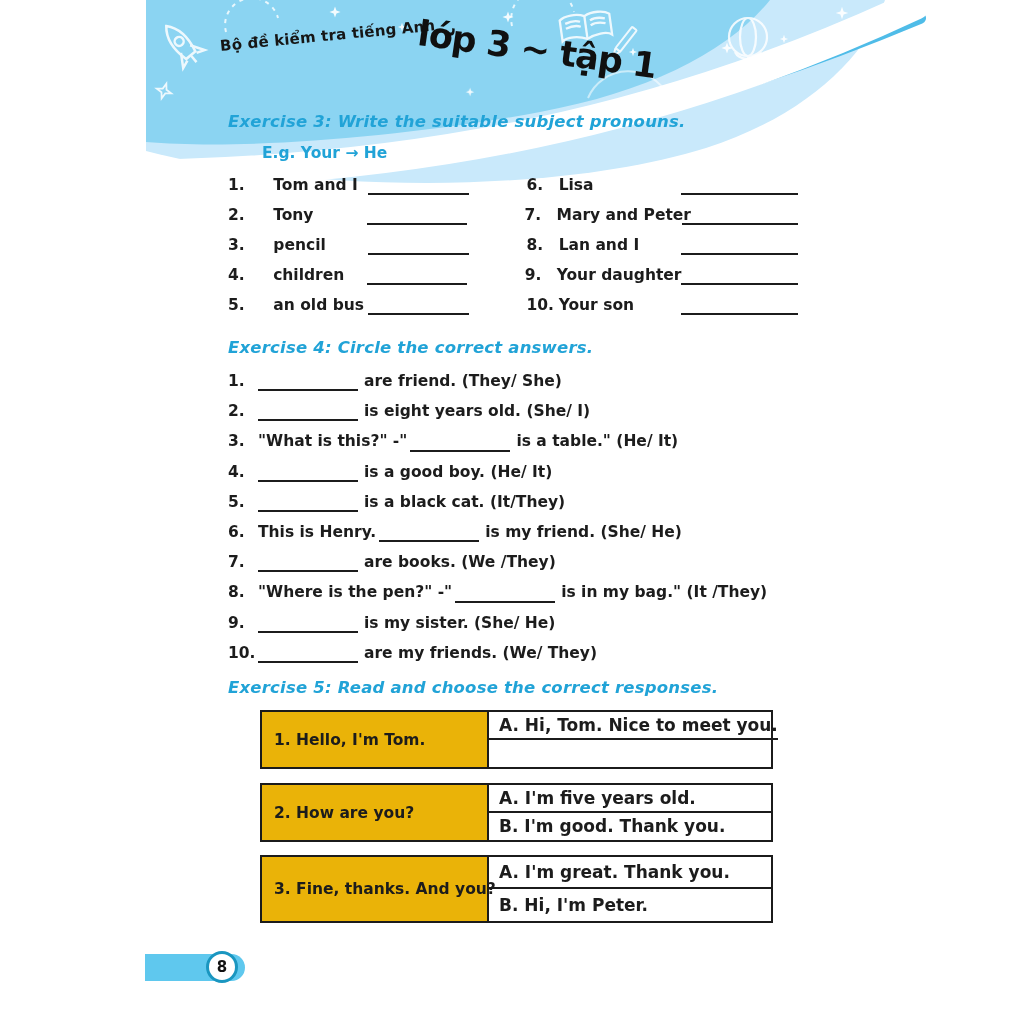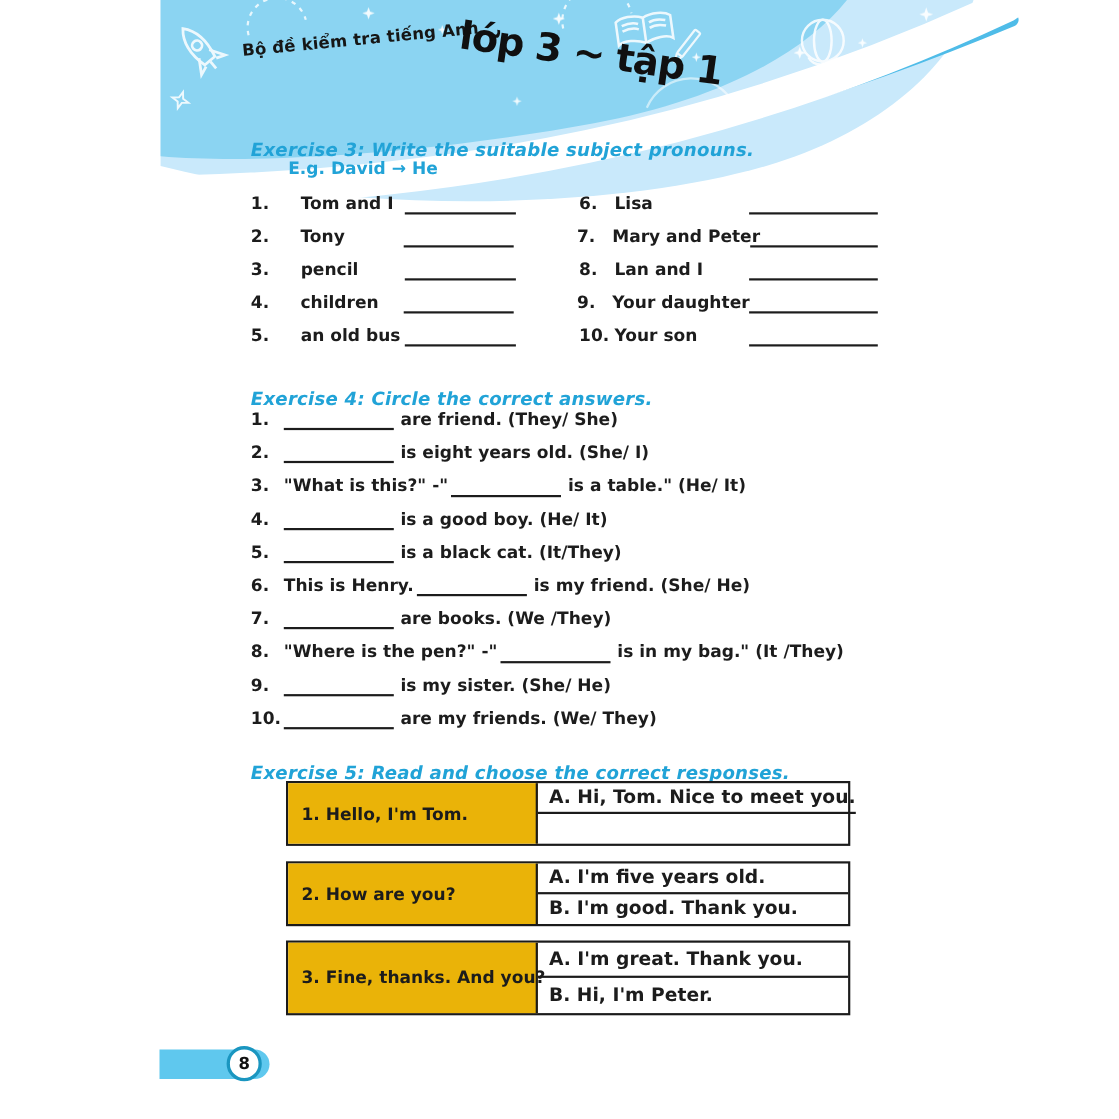--- a/index.html
+++ b/index.html
@@ -13,21 +13,21 @@
     position:absolute;left:221px;top:37px;font-size:15px;font-weight:bold;color:#161616;
     transform:rotate(-5.5deg);transform-origin:left bottom;letter-spacing:.2px;white-space:nowrap;
   }
   .volume-title{
     position:absolute;left:421px;top:13px;font-size:35px;font-weight:bold;color:#101010;
     transform:rotate(8deg);transform-origin:left top;letter-spacing:-1px;white-space:nowrap;
   }
   
   .ex-heading{
     position:absolute;left:228px;font-size:16.5px;font-weight:bold;font-style:italic;
-    color:#21a3d7;white-space:nowrap;letter-spacing:.2px;margin-top:15px;
+    color:#21a3d7;white-space:nowrap;letter-spacing:.2px;
   }
   .example-line{
     position:absolute;left:262px;top:144px;font-size:15.5px;font-weight:bold;color:#21a3d7;white-space:nowrap;
   }
   
   #ex3-grid{position:absolute;left:228px;top:170px;width:570px;}
   .ex3-row{display:flex;height:30px;align-items:center;font-size:15.5px;font-weight:bold;}
   .c1n{width:30px;} .c1t{width:97px;white-space:nowrap;margin-left:16px;}
   .c1b{width:103px;height:18px;border-bottom:2.5px solid #1c1c1c;align-self:flex-end;margin-bottom:5px;}
   .gapc{width:59px;}
@@ -115,21 +115,21 @@
       <path transform="translate(842,13) scale(0.9)" d="M0,-7 L1.8,-1.8 L7,0 L1.8,1.8 L0,7 L-1.8,1.8 L-7,0 L-1.8,-1.8 Z"></path>
       <path transform="translate(470,92) scale(0.6)" d="M0,-7 L1.8,-1.8 L7,0 L1.8,1.8 L0,7 L-1.8,1.8 L-7,0 L-1.8,-1.8 Z"></path>
     </g>
     <path transform="translate(164,91) rotate(18) scale(1.1)" d="M0,-7 L1.8,-1.8 L7,0 L1.8,1.8 L0,7 L-1.8,1.8 L-7,0 L-1.8,-1.8 Z" stroke="#ffffff" stroke-width="1.6" fill="none" opacity="0.85"></path>
   </svg>
 
   <div class="series-title">Bộ đề kiểm tra tiếng Anh</div>
   <div class="volume-title">lớp 3 ~ tập 1</div>
 
   <div class="ex-heading" style="top:112px;">Exercise 3: Write the suitable subject pronouns.</div>
-  <div class="example-line">E.g. David → He</div>
+  <div class="example-line">E.g. Your → He</div>
 
   <div id="ex3-grid">
     <div class="ex3-row">
       <span class="c1n">1.</span>
       <span class="c1t">Tom and I</span>
       <span class="c1b"></span>
       <span class="gapc"></span>
       <span class="c2n">6.</span>
       <span class="c2t">Lisa</span>
       <span class="c2b"></span>

